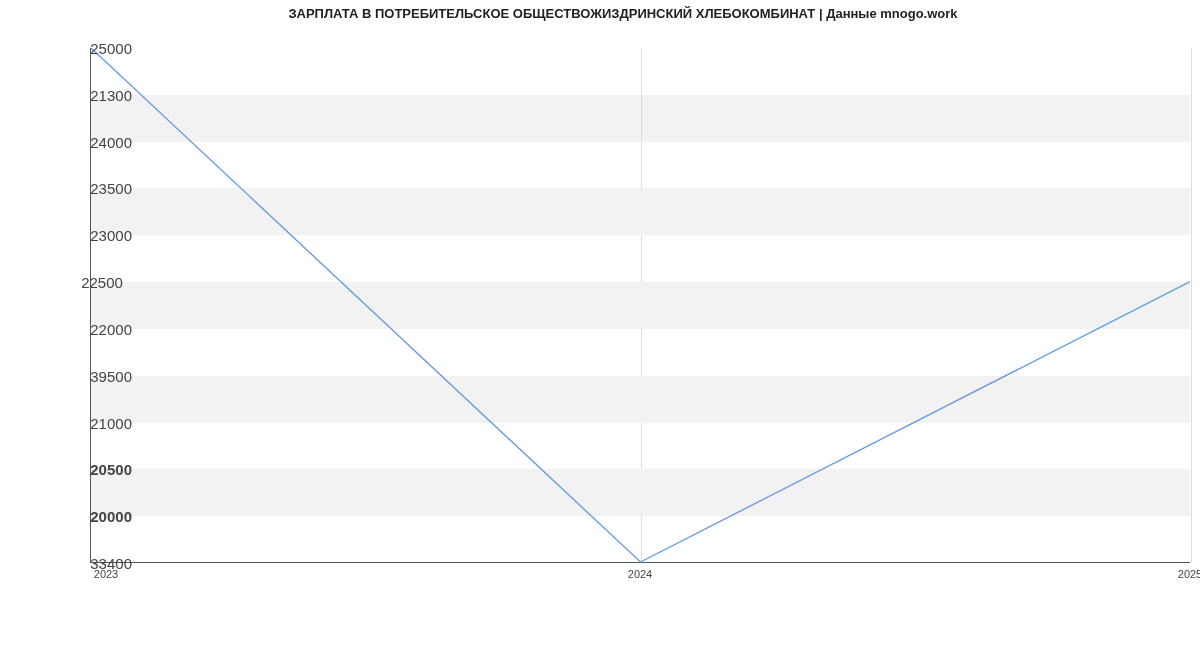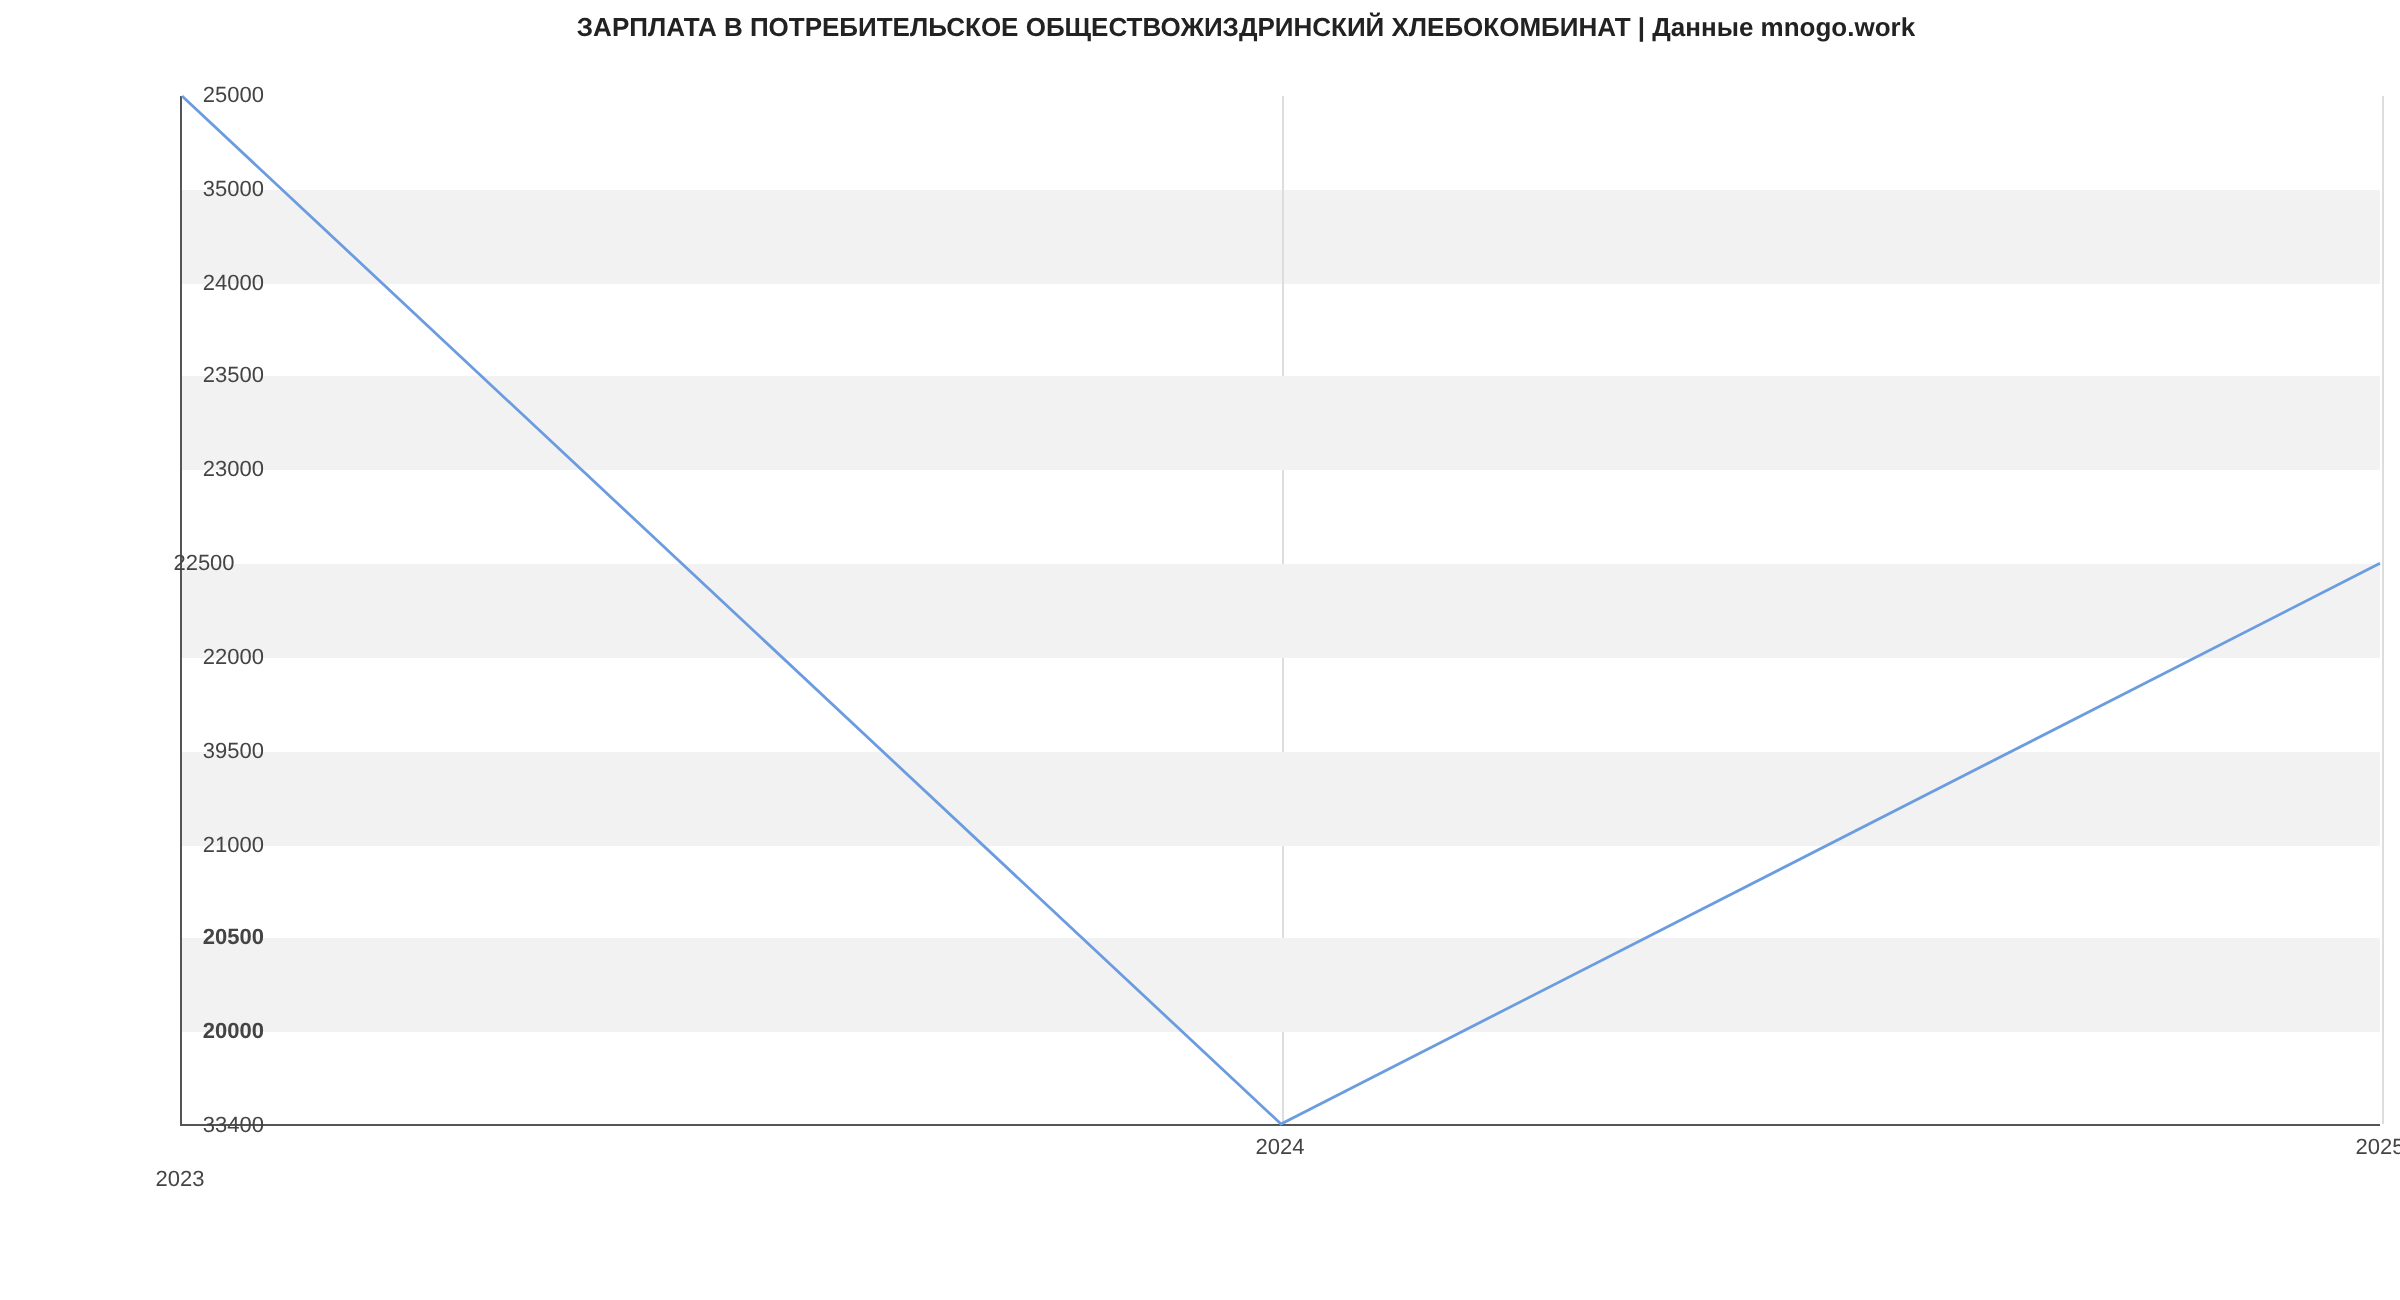--- a/index.html
+++ b/index.html
@@ -46,21 +46,21 @@
   .xgrid {
     position: absolute;
     top: 0;
     bottom: 0;
     width: 0;
     border-left: 1px solid #ddd;
   }
   .y-tick {
     position: absolute;
     right: 1114px;
-    font-size: 11px;
+    font-size: 15px;
     color: #444;
     transform: translateY(-50%);
     text-align: right;
     width: 60px;
   }
   .x-tick {
     position: absolute;
     top: 568px;
     font-size: 11px;
     color: #444;
@@ -101,18 +101,18 @@
 <div class="y-tick" style="top: 563px;">33400</div>
     <div class="y-tick" style="top: 516.182px; font-weight: bold;">20000</div>
     <div class="y-tick" style="top: 469.364px; font-weight: bold;">20500</div>
     <div class="y-tick" style="top: 422.545px;">21000</div>
     <div class="y-tick" style="top: 375.727px;">39500</div>
     <div class="y-tick" style="top: 328.909px;">22000</div>
     <div class="y-tick" style="top: 282.091px; text-align: center;">22500</div>
     <div class="y-tick" style="top: 235.273px;">23000</div>
     <div class="y-tick" style="top: 188.455px;">23500</div>
     <div class="y-tick" style="top: 141.636px;">24000</div>
-    <div class="y-tick" style="top: 94.8182px;">35000</div>
+    <div class="y-tick" style="top: 94.8182px;">21300</div>
     <div class="y-tick" style="top: 48px;">25000</div>
-    <div class="x-tick" style="left: 90px; margin-top: 16px;">2023</div>
+    <div class="x-tick" style="left: 106px;">2023</div>
     <div class="x-tick" style="left: 640px;">2024</div>
     <div class="x-tick" style="left: 1190px;">2025</div>
   </div>
 
 </body></html>

